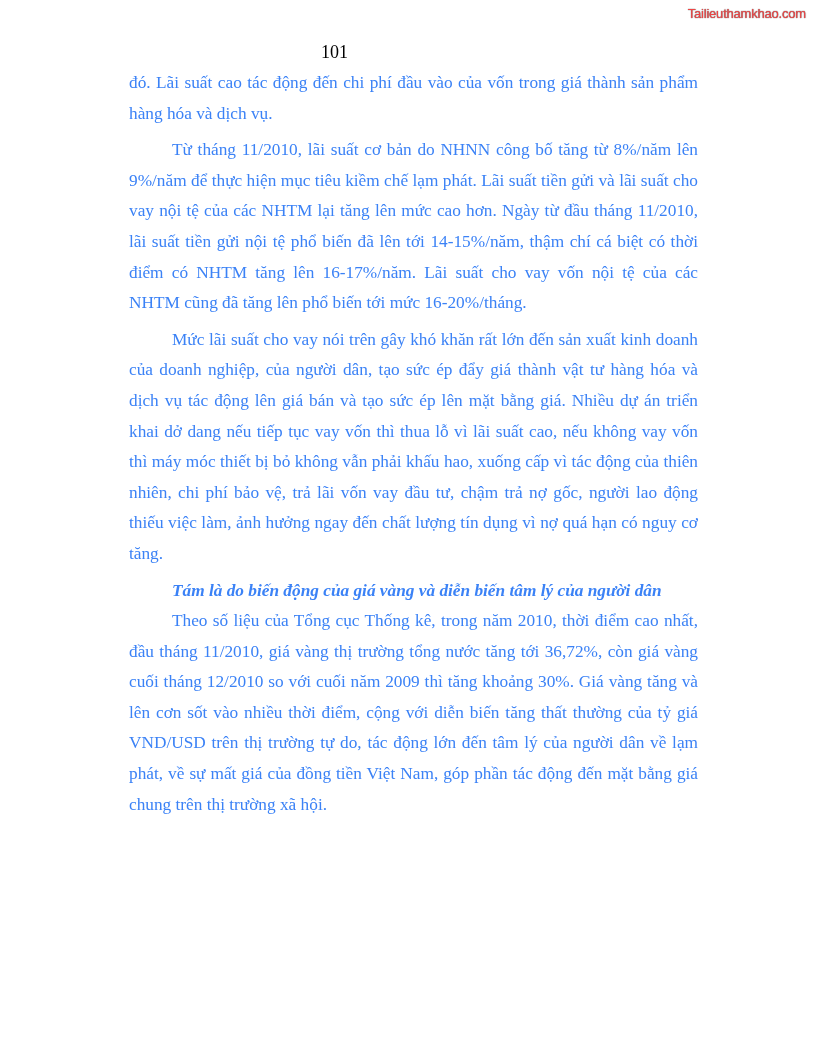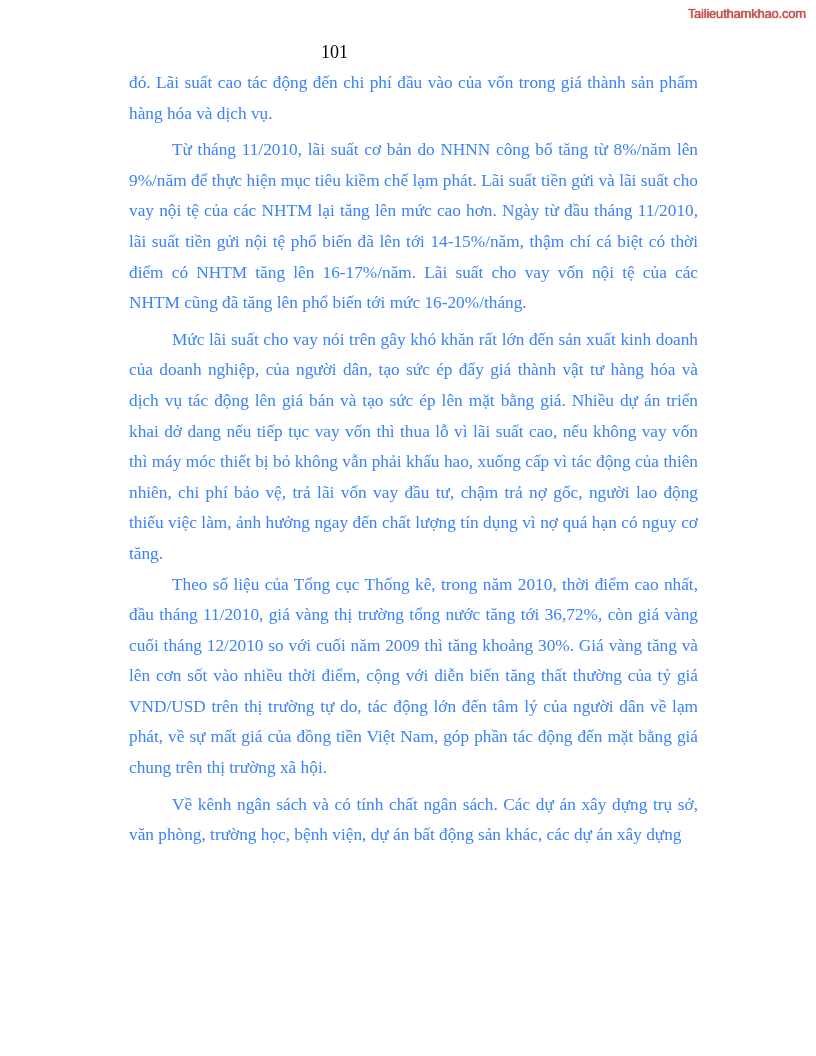--- a/index.html
+++ b/index.html
@@ -29,15 +29,15 @@
 </head>
 <body>
 
 <div class="watermark">Tailieuthamkhao.com</div>
 <div class="page-number">101</div>
 
 <div class="content">
   <p>đó. Lãi suất cao tác động đến chi phí đầu vào của vốn trong giá thành sản phẩm hàng hóa và dịch vụ.</p>
   <p class="indent spaced">Từ tháng 11/2010, lãi suất cơ bản do NHNN công bố tăng từ 8%/năm lên 9%/năm  để thực hiện mục tiêu kiềm chế lạm phát. Lãi suất tiền gửi và lãi suất cho vay nội tệ của các NHTM lại tăng lên mức cao hơn. Ngày từ đầu tháng 11/2010, lãi suất tiền gửi nội tệ phổ biến đã lên tới 14-15%/năm, thậm chí cá biệt có thời điểm có NHTM tăng lên 16-17%/năm. Lãi suất cho vay vốn nội tệ của các NHTM cũng đã tăng lên phổ biến tới mức 16-20%/tháng.</p>
   <p class="indent spaced">Mức lãi suất cho vay nói trên gây khó khăn rất lớn đến sản xuất kinh doanh của doanh nghiệp, của người dân, tạo sức ép đẩy giá thành vật tư hàng hóa và dịch vụ tác động lên giá bán và tạo sức ép lên mặt bằng giá. Nhiều dự án triển khai dở dang nếu tiếp tục vay vốn thì thua lỗ vì lãi suất cao, nếu không vay vốn thì máy móc thiết bị bỏ không vẫn phải khấu hao, xuống cấp vì tác động của thiên nhiên, chi phí bảo vệ, trả lãi vốn vay đầu tư, chậm trả nợ gốc, người lao động thiếu việc làm, ảnh hưởng ngay đến chất lượng tín dụng vì nợ quá hạn có nguy cơ tăng.</p>
+  <p class="heading center-ish spaced">Tám là do biến động của giá vàng và diễn biến tâm lý của người dân</p>
   <p class="indent">Theo số liệu của Tổng cục Thống kê, trong năm 2010, thời điểm cao nhất, đầu tháng 11/2010, giá vàng thị trường tổng nước tăng tới  36,72%, còn giá vàng cuối tháng 12/2010 so với cuối năm 2009 thì tăng khoảng 30%. Giá vàng tăng và lên cơn sốt vào nhiều thời điểm, cộng với diễn biến tăng thất thường của tỷ giá VND/USD trên thị trường tự do, tác động lớn đến tâm lý của người dân về lạm phát, về sự mất giá của đồng tiền Việt Nam, góp phần tác động đến mặt bằng giá chung trên thị trường xã hội.</p>
-  <p class="indent spaced">Về kênh ngân sách và có tính chất ngân sách. Các dự án xây dựng trụ sở, văn phòng, trường học, bệnh viện, dự án bất động sản khác, các dự án xây dựng</p>
 </div>
 
 </body></html>

